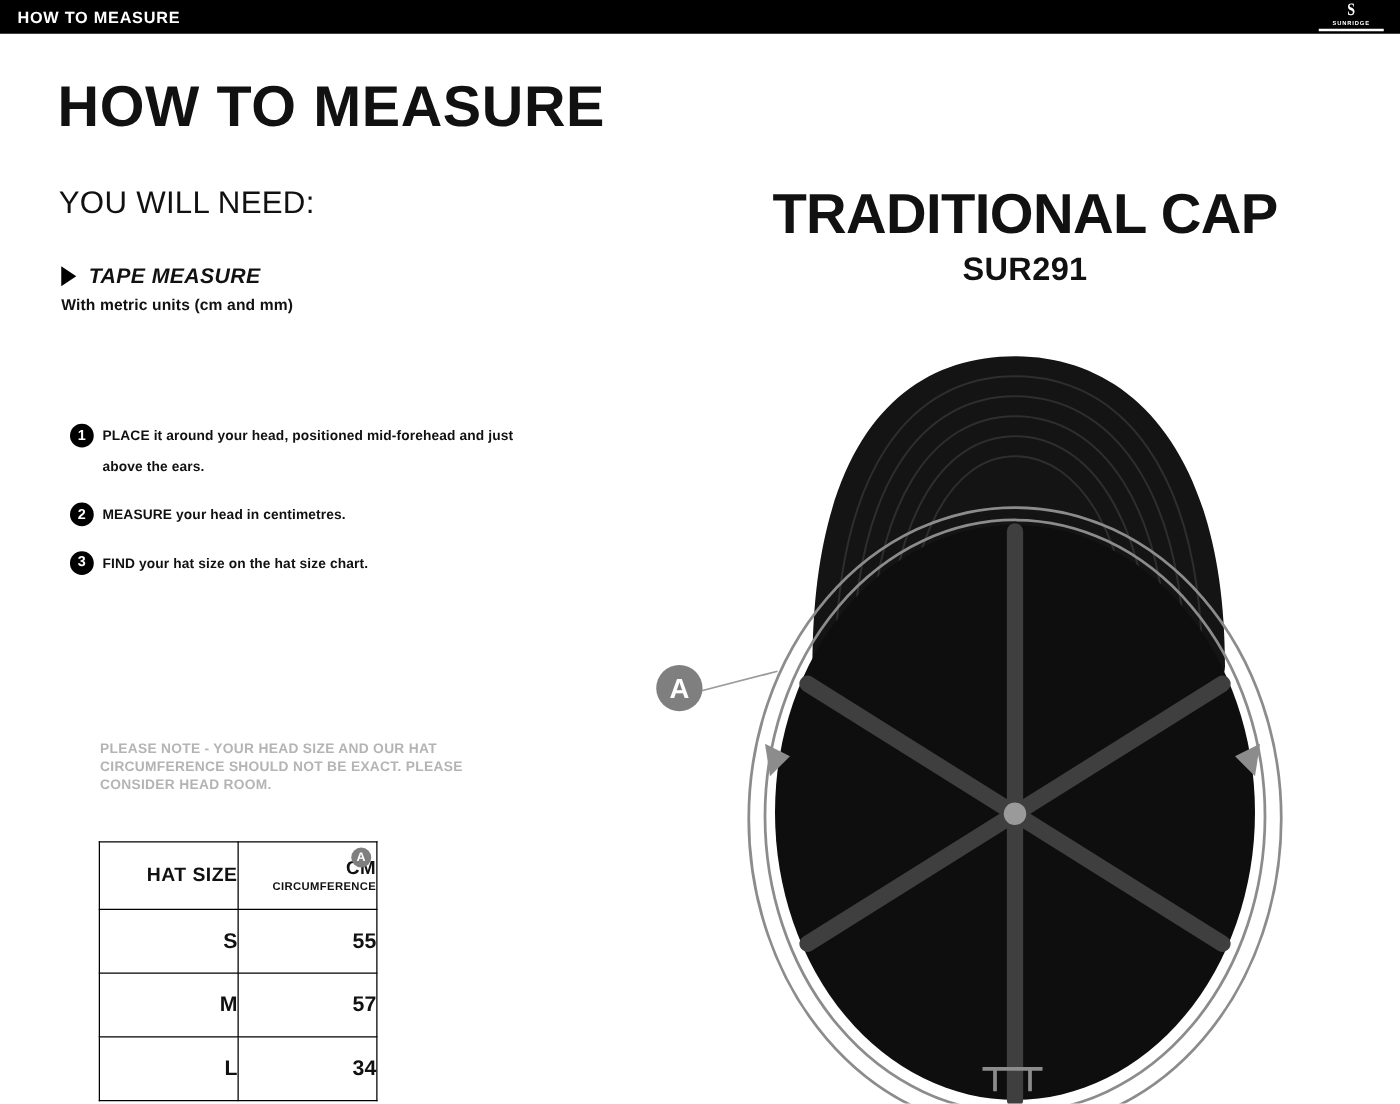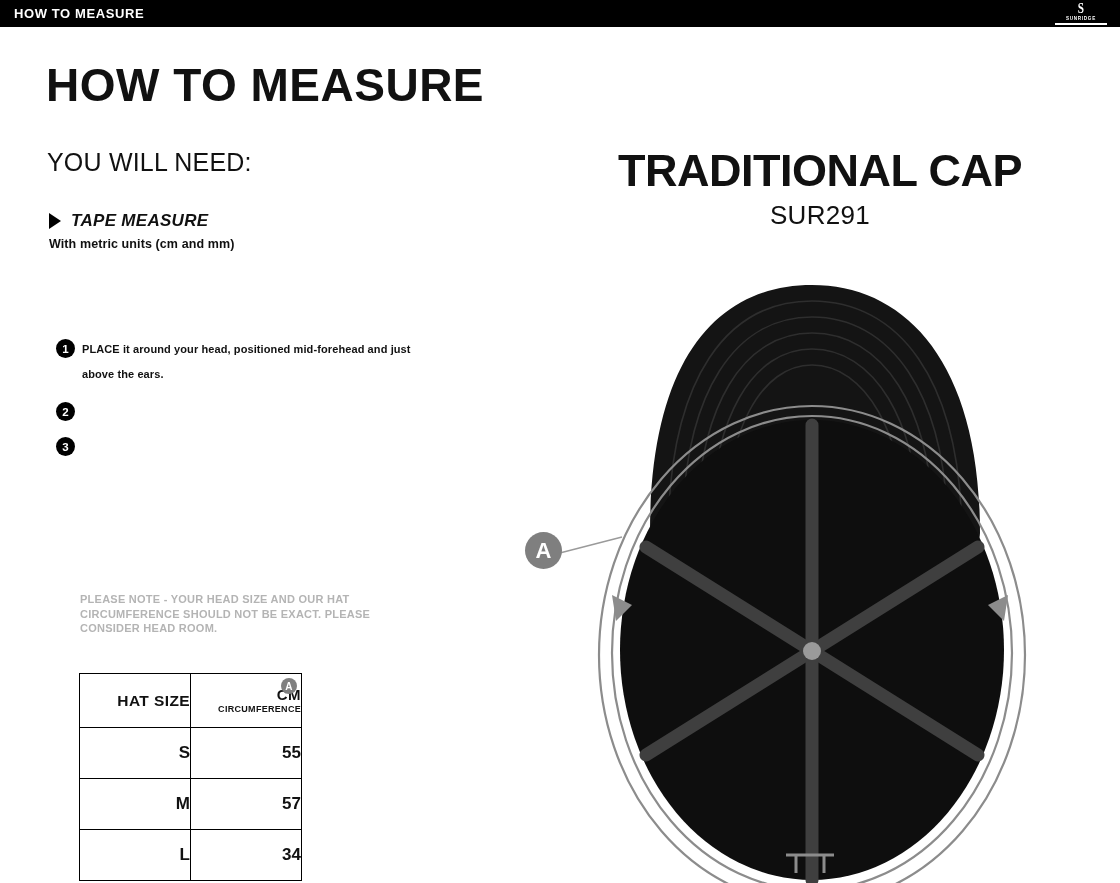--- a/index.html
+++ b/index.html
@@ -229,21 +229,21 @@
     line-height: 1;
     white-space: nowrap;
   }
   .product-code {
     position: absolute;
     left: 560px;
     top: 200px;
     width: 520px;
     text-align: center;
     font-size: 26px;
-    font-weight: normal;
+    font-weight: bold;
     letter-spacing: 0.3px;
   }
 
   .cap-art {
     position: absolute;
     left: 500px;
     top: 255px;
     width: 620px;
     height: 628px;
   }
@@ -286,23 +286,25 @@
 </div>
 <div class="tool-sub">With metric units (cm and mm)</div>
 
 <div class="steps">
   <div class="step">
     <div class="step-num">1</div>
     <div class="step-text">PLACE it around your head, positioned mid-forehead and just above the ears.</div>
   </div>
   <div class="step">
     <div class="step-num">2</div>
+    <div class="step-text">MEASURE your head in centimetres.</div>
   </div>
   <div class="step">
     <div class="step-num">3</div>
+    <div class="step-text">FIND your hat size on the hat size chart.</div>
   </div>
 </div>
 
 <div class="note">PLEASE NOTE - YOUR HEAD SIZE AND OUR HAT CIRCUMFERENCE SHOULD NOT BE EXACT. PLEASE CONSIDER HEAD ROOM.</div>
 
 <table class="size-table">
   <thead>
     <tr>
       <th>HAT SIZE</th>
       <th class="th-cm">

